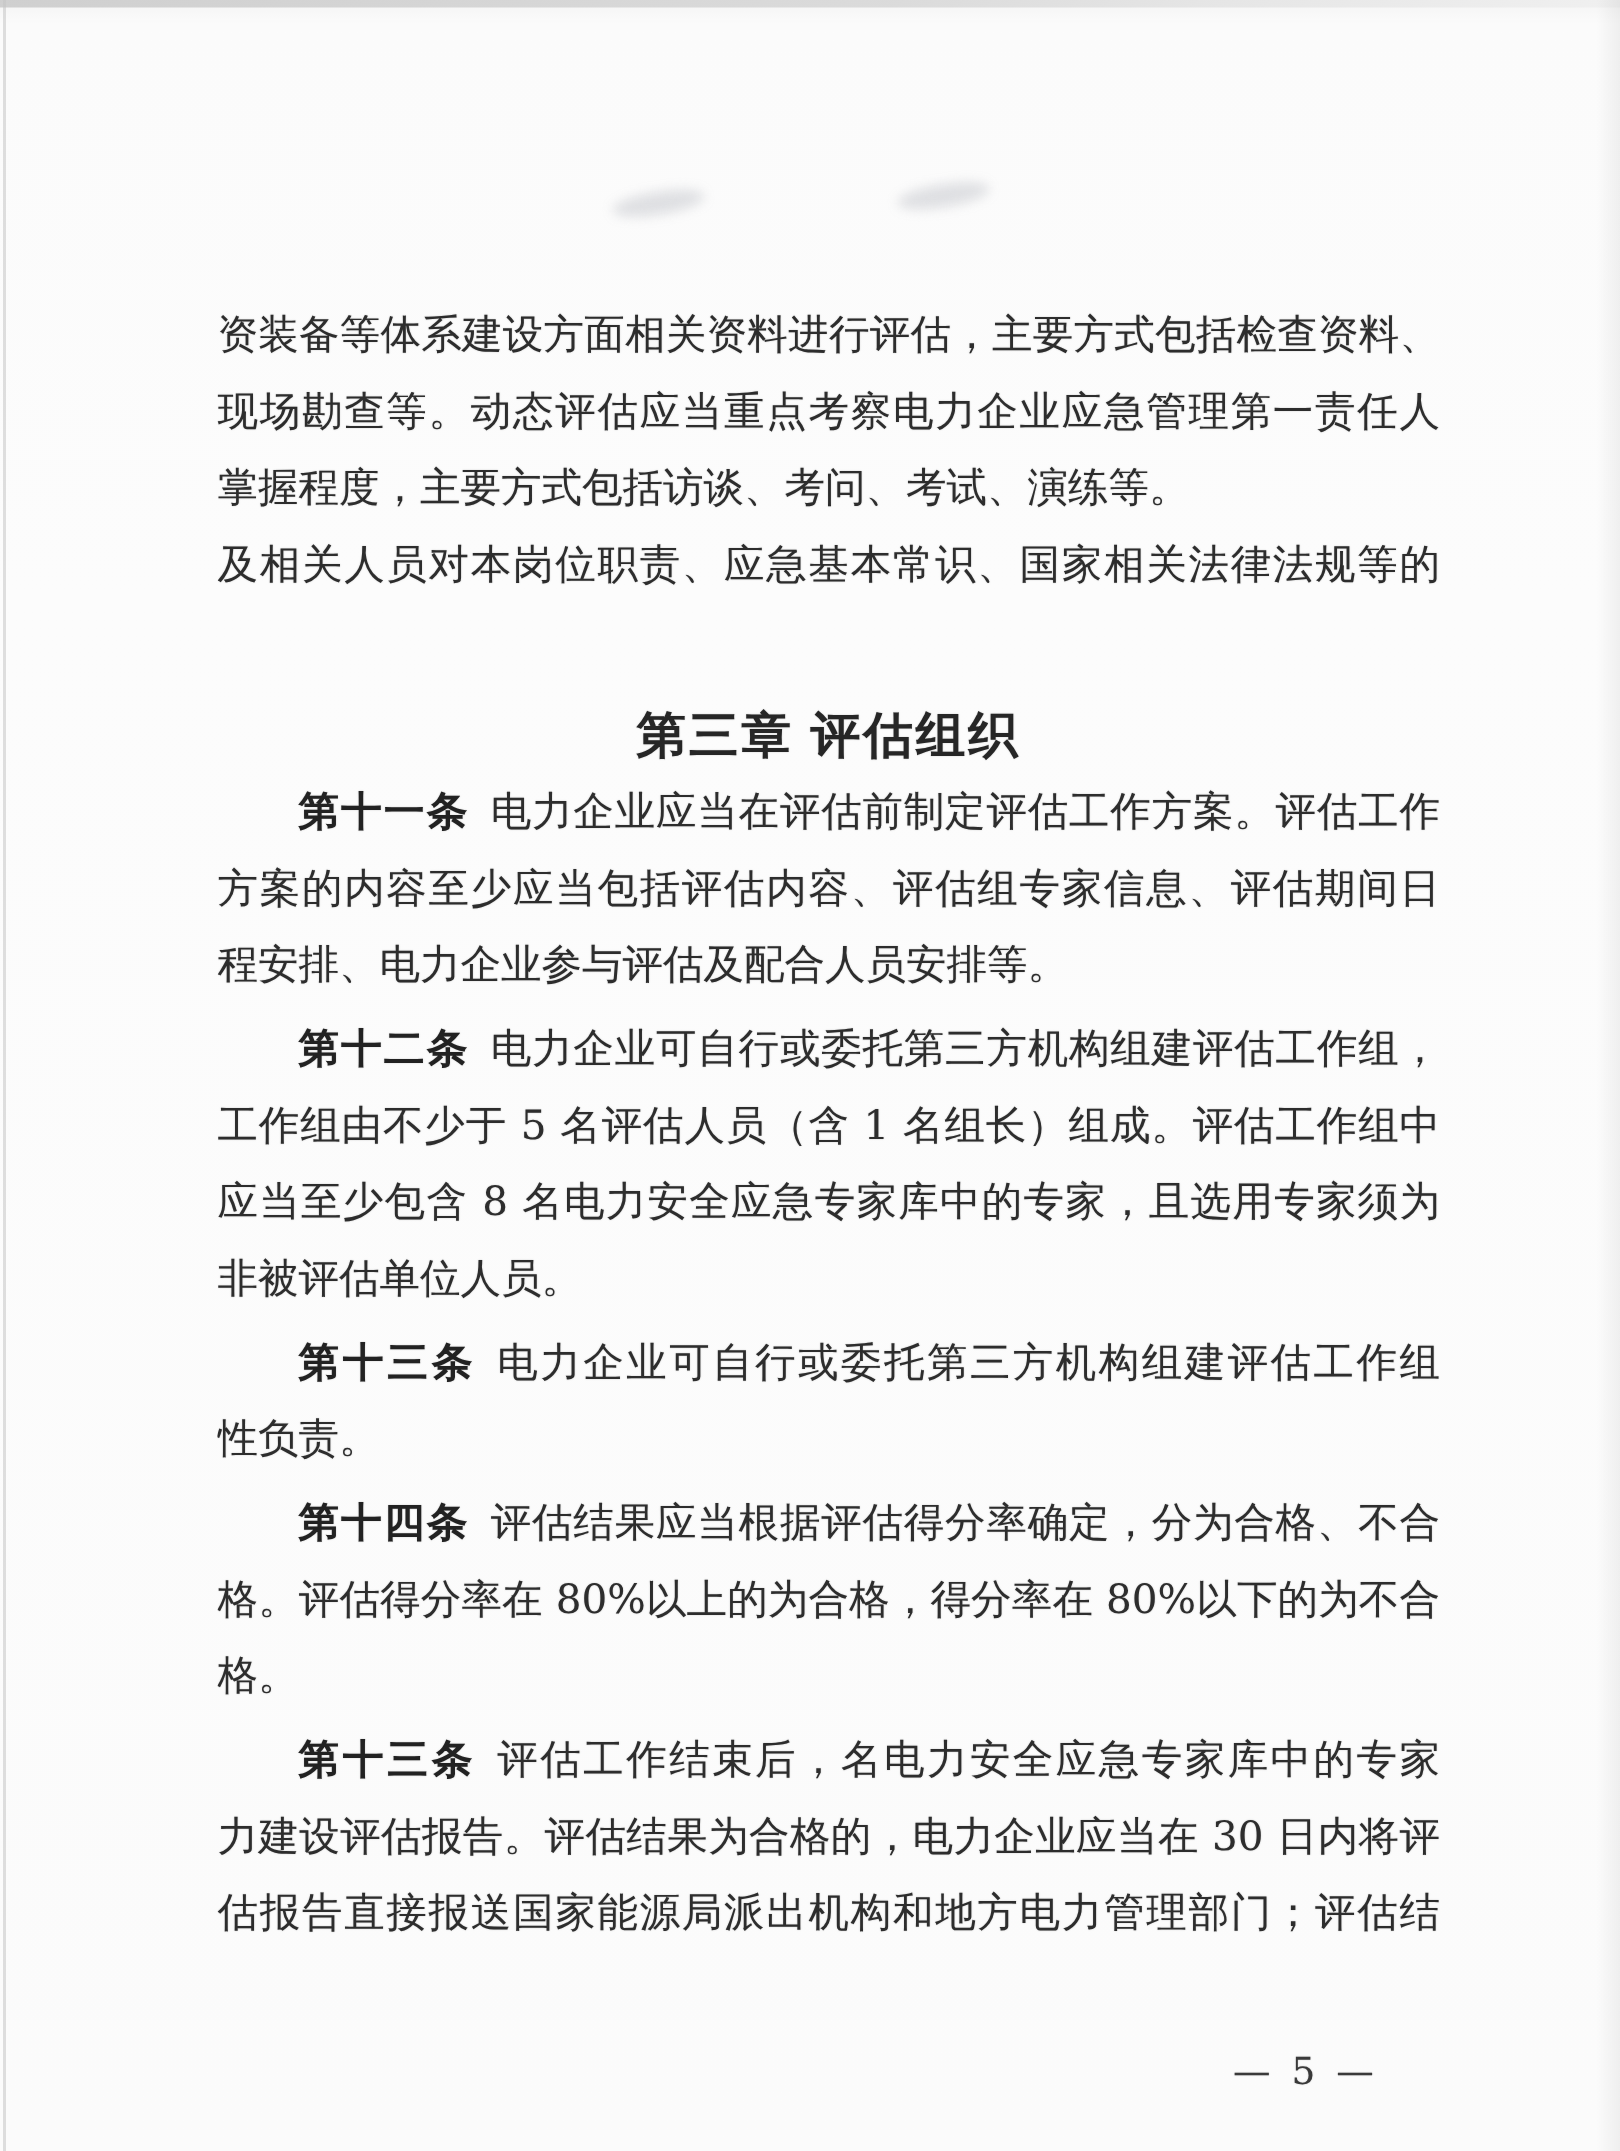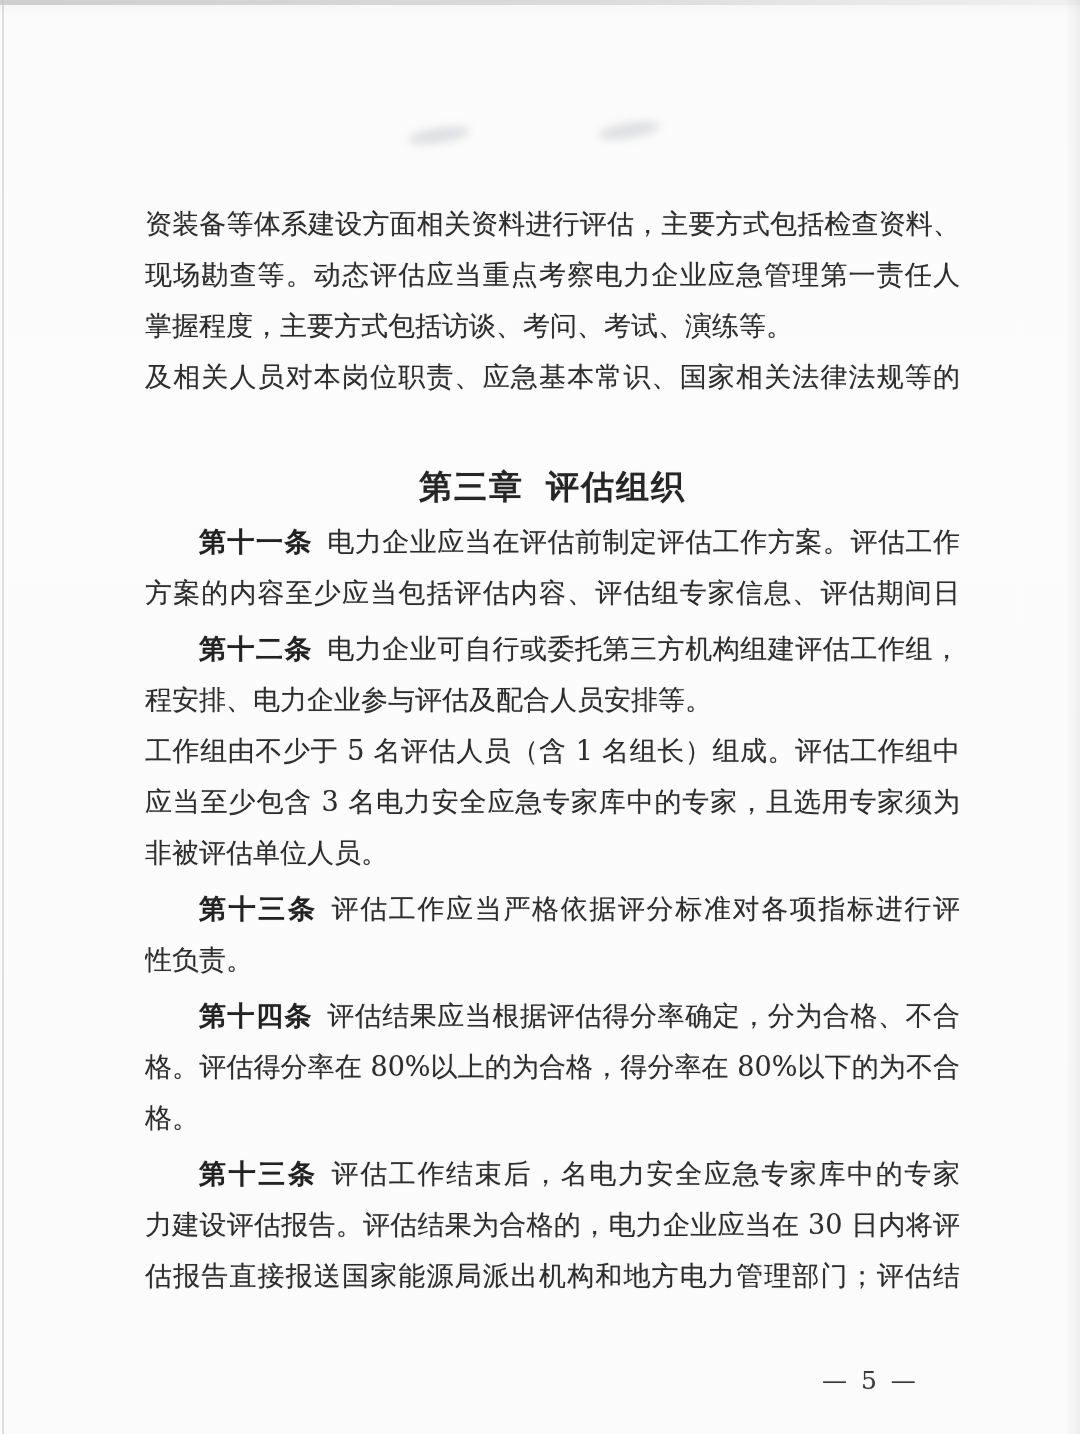--- a/index.html
+++ b/index.html
@@ -68,21 +68,21 @@
     margin-right: 14px;
     letter-spacing: 1px;
   }
   .chapter {
     margin: 62px 0 0 0;
     height: 52px;
     line-height: 52px;
     text-align: right;
     text-align-last: center;
     font-size: 33px;
-    font-family: Liberation Mono, monospace;
+    font-family: Liberation Sans, sans-serif;
     font-weight: 700;
     color: #262626;
     letter-spacing: 2px;
   }
   .pagenum {
     position: absolute;
     left: 822px;
     top: 1366px;
     font-size: 25px;
     color: #3a3a3a;
@@ -107,31 +107,31 @@
     <div class="line">现场勘查等。动态评估应当重点考察电力企业应急管理第一责任人</div>
     <div class="line pend">掌握程度，主要方式包括访谈、考问、考试、演练等。</div>
     <div class="line">及相关人员对本岗位职责、应急基本常识、国家相关法律法规等的</div>
 
     <h2 class="chapter">第三章 评估组织</h2>
 
     <div class="line first">
       <span class="lead">第十一条</span><span>电力企业应当在评估前制定评估工作方案。评估工作</span>
     </div>
     <div class="line">方案的内容至少应当包括评估内容、评估组专家信息、评估期间日</div>
+    <div class="line pend">程安排、电力企业参与评估及配合人员安排等。</div>
+
     <div class="line first pstart">
       <span class="lead">第十二条</span><span>电力企业可自行或委托第三方机构组建评估工作组，</span>
     </div>
-
-    <div class="line pend">程安排、电力企业参与评估及配合人员安排等。</div>
     <div class="line">工作组由不少于 5 名评估人员（含 1 名组长）组成。评估工作组中</div>
-    <div class="line">应当至少包含 3 名电力安全应急专家库中的专家，且选用专家须为</div>
+    <div class="line">应当至少包含 8 名电力安全应急专家库中的专家，且选用专家须为</div>
     <div class="line pend">非被评估单位人员。</div>
 
     <div class="line first pstart">
-      <span class="lead">第十三条</span><span>评估工作应当严格依据评分标准对各项指标进行评</span>
+      <span class="lead">第十三条</span><span>电力企业可自行或委托第三方机构组建评估工作组</span>
     </div>
     <div class="line pend">性负责。</div>
 
     <div class="line first pstart">
       <span class="lead">第十四条</span><span>评估结果应当根据评估得分率确定，分为合格、不合</span>
     </div>
     <div class="line">格。评估得分率在 80%以上的为合格，得分率在 80%以下的为不合</div>
     <div class="line pend">格。</div>
 
     <div class="line first pstart">

